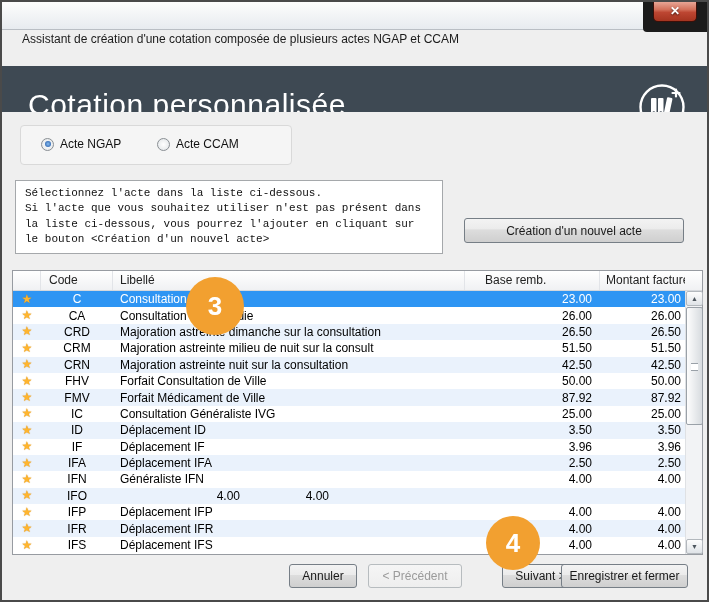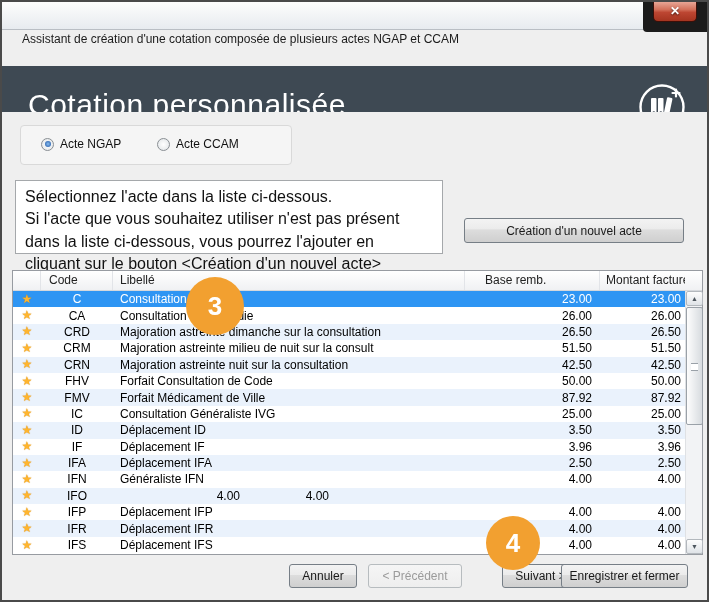--- a/index.html
+++ b/index.html
@@ -63,21 +63,21 @@
   }
   .radio-circle.checked::after {
     content: ""; width: 6px; height: 6px; border-radius: 50%;
     background: radial-gradient(#7db2e8 10%, #2f66b0 80%);
   }
   .radio-label { font-size: 12px; color: #111; }
 
   .instructions {
     position: absolute; left: 13px; top: 68px; width: 428px; height: 74px;
     background: #fff; border: 1px solid #a5a8ab; padding: 5px 9px;
-    font-size: 16px; color: #111; line-height: 1.4;
+    font-size: 11px; color: #111; line-height: 1.4; font-family: Liberation Mono, monospace;
   }
 
   .btn {
     background: linear-gradient(#f3f3f3 0%, #ebebeb 45%, #dddddd 46%, #cfcfcf 100%);
     border: 1px solid #767e86; border-radius: 3px;
     font-size: 12px; color: #1a1a1a; font-family: "Liberation Sans", sans-serif;
     cursor: pointer;
   }
   .btn:disabled {
     background: linear-gradient(#f5f5f5, #eeeeee);
@@ -238,21 +238,21 @@
           <div class="trow alt">
     <span class="c-star">★</span>
     <span class="c-code">CRN</span>
     <span class="c-lib">Majoration astreinte nuit sur la consultation</span>
     <span class="c-base">42.50</span>
     <span class="c-mont">42.50</span>
   </div>
           <div class="trow">
     <span class="c-star">★</span>
     <span class="c-code">FHV</span>
-    <span class="c-lib">Forfait Consultation de Code</span>
+    <span class="c-lib">Forfait Consultation de Ville</span>
     <span class="c-base">50.00</span>
     <span class="c-mont">50.00</span>
   </div>
           <div class="trow alt">
     <span class="c-star">★</span>
     <span class="c-code">FMV</span>
     <span class="c-lib">Forfait Médicament de Ville</span>
     <span class="c-base">87.92</span>
     <span class="c-mont">87.92</span>
   </div>

